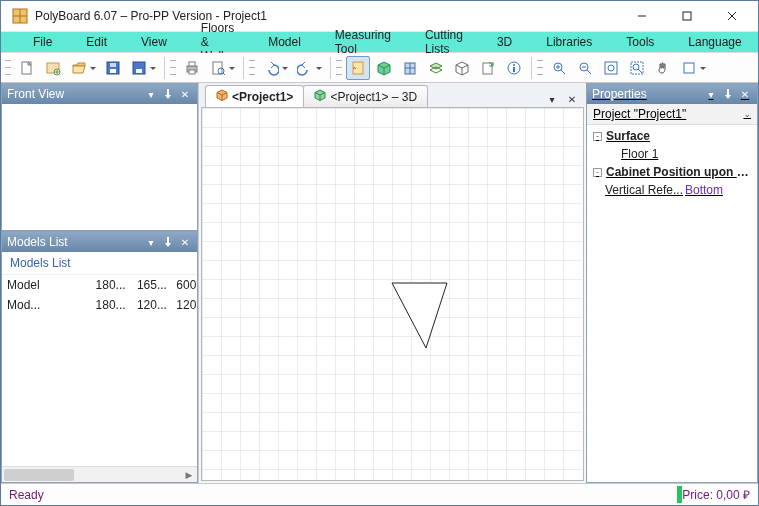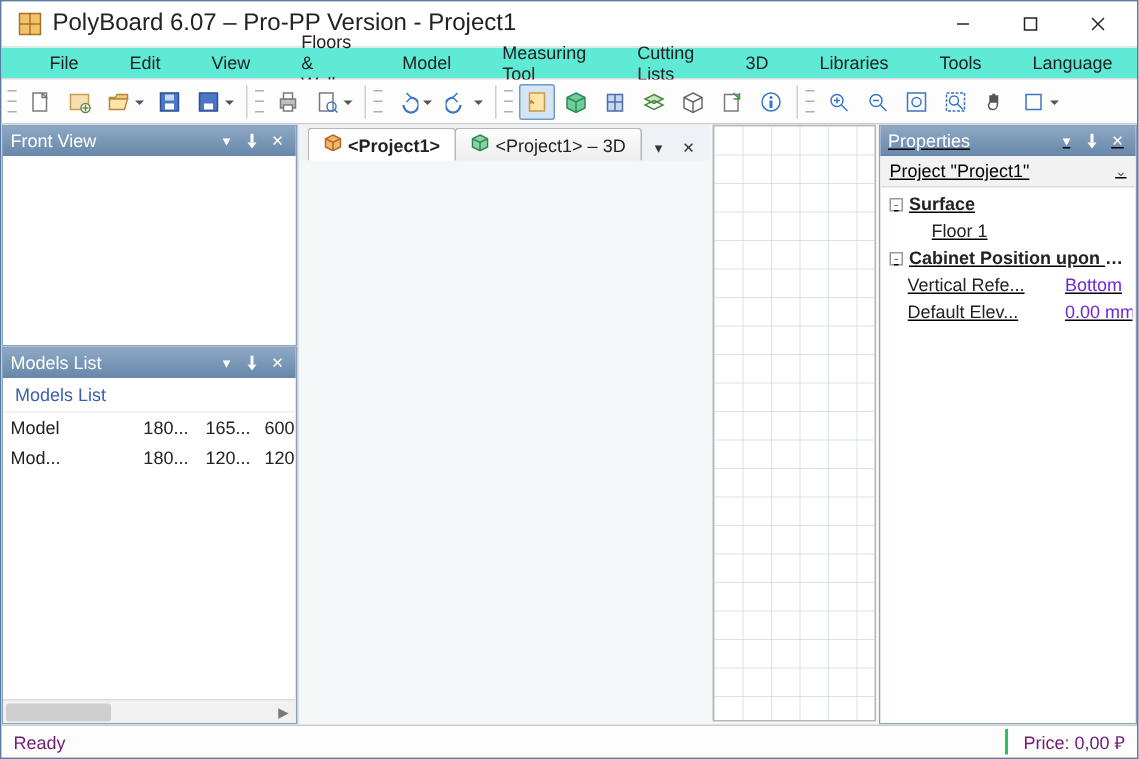--- a/index.html
+++ b/index.html
@@ -1,19 +1,19 @@
 <!DOCTYPE html>
 <html><head>
 <meta charset="utf-8">
 <style>
 * { margin: 0; padding: 0; box-sizing: border-box; font-family: "Segoe UI", Tahoma, sans-serif; font-size: 12px; }
 body { width: 759px; height: 506px; background: #fff; border: 1px solid #5a7aa0; overflow: hidden; display: flex; flex-direction: column; }
 .titlebar { height: 30px; display: flex; align-items: center; padding: 0 4px; background: #fff; }
 .titlebar .app-icon { width: 18px; height: 18px; margin: 0 6px; display:flex;align-items:center;justify-content:center; }
-.titlebar .title { flex: 1; font-size: 16px; color: #222; }
+.titlebar .title { flex: 1; font-size: 12px; color: #222; }
 .titlebar .win-btns { display: flex; }
 .titlebar .win-btn { width: 45px; height: 28px; display:flex;align-items:center;justify-content:center; color:#222; }
 .menubar { height: 22px; background: #5eead4; display: flex; align-items: center; padding: 0 4px; gap: 18px; border-top:1px solid #e7e7e7; border-bottom:1px solid #dcdcdc;}
 .menubar .handle { width:6px; height:16px; margin-right:2px; display:flex; flex-direction:column; justify-content:space-around; }
 .menubar .handle span{height:1px;background:#b0b0b0;}
 .menubar .menu-item { padding: 2px 8px; color:#222; cursor:default;}
 .toolbar { height: 30px; background: #fdfdfd; display: flex; align-items: center; padding: 2px 4px; gap: 2px; border-bottom:1px solid #c9c9c9;}
 .toolbar .sep { width:1px; height:22px; background:#cfcfcf; margin:0 3px; }
 .toolbar .tbtn { width: 24px; height: 24px; display:flex; align-items:center; justify-content:center; border:1px solid transparent; border-radius:2px; position:relative;}
 .toolbar .tbtn.active { background:#d6e5f3; border-color:#6f9acb;}
@@ -37,46 +37,46 @@
 .ml-c-name{width:40px;} .ml-c-qty{width:50px;} .ml-c-h{width:42px;} .ml-c-w{width:40px;} .ml-c-d{width:26px;}
 .ml-group { color:#3a5fb0; padding:4px 8px; border-bottom:1px solid #eee;}
 .ml-row { display:flex; padding:1px 0;}
 .ml-row span { padding:2px 5px; white-space:nowrap; overflow:hidden; color:#222;}
 .ml-body{flex:1;overflow:hidden;}
 .ml-scroll{height:16px;background:#f1f1f1;border-top:1px solid #ddd;position:relative;}
 .ml-scroll .thumb{position:absolute;left:2px;top:2px;width:70px;height:12px;background:#cfcfcf;border-radius:2px;}
 .ml-scroll .arrow{position:absolute;top:0;width:16px;height:16px;display:flex;align-items:center;justify-content:center;color:#777;font-size:9px;}
 .ml-scroll .arrow.l{left:0;} .ml-scroll .arrow.r{right:0;}
 
-.center-col { flex:1; display:flex; flex-direction:row;}
+.center-col { flex:1; display:flex; flex-direction:column;}
 .doc-tabs { height: 24px; background:#eef1f5; display:flex; align-items:flex-end; padding:0 6px; gap:0;}
 .doc-tab { height:22px; display:flex; align-items:center; gap:4px; padding:0 10px; background:linear-gradient(#fdfdfd,#ececec); border:1px solid #b7b7b7; border-bottom:none; border-radius:3px 3px 0 0; margin-right:-1px; color:#222; font-size:11px;}
 .doc-tab.active { background:#fff; font-weight:bold; z-index:2;}
 .doc-tabs .spacer{flex:1;}
 .doc-tabs .tabctl{width:16px;height:16px;display:flex;align-items:center;justify-content:center;color:#333;margin-left:4px;font-size:10px;}
 .canvas-wrap { flex:1; border:1px solid #b7b7b7; background:#fff; margin:0 2px 2px 2px; position:relative; overflow:hidden;}
 .canvas-wrap svg { position:absolute; top:0; left:0; }
 
 .right-col { width: 172px; display:flex; flex-direction:column;text-decoration:underline;}
 .props-body { flex:1; background:#fff; padding:0; overflow:hidden;}
 .prop-header-row { background:#f2f2f2; padding:3px 6px; border-bottom:1px solid #ddd; display:flex; align-items:center;}
 .prop-header-row .exp { margin-left:auto; font-size:9px; color:#555;}
 .prop-tree { padding:2px 0;}
 .prop-row { display:flex; align-items:center; height:18px; padding:0 2px; }
 .prop-row .tw { width:12px; text-align:center; color:#666; font-size:9px; border:1px solid #999; height:9px; width:9px; line-height:7px; margin:0 4px;}
 .prop-row .pl { flex:1; color:#222; white-space:nowrap; overflow:hidden; text-overflow:ellipsis;}
 .prop-row.bold .pl{font-weight:bold;}
 .prop-row .pv { width:60px; color:#6d28d9; white-space:nowrap; overflow:hidden;}
-.prop-row.indent1 { padding-left:18px;gap:25px;}
+.prop-row.indent1 { padding-left:18px;}
 .prop-row.indent2 { padding-left:34px;}
 .prop-row.kv .pl{width:80px;flex:none;}
 
 .statusbar { height:22px; background:#fdfdfd; border-top:1px solid #c9c9c9; display:flex; align-items:center; padding:0 8px; color:#701a75;}
 .statusbar .st-left{flex:1;}
-.statusbar .st-right{border-left:2px solid #22c55e;padding-left:10px;}
+.statusbar .st-right{border-left:5px solid #22c55e;}
 
 .cube {display:inline-block;}
 </style>
 </head>
 <body>
 
 <div class="titlebar">
   <span class="app-icon">
     <svg width="16" height="16">
         <rect x="1" y="1" width="14" height="14" fill="#f2c26b" stroke="#a67421"></rect>
@@ -423,24 +423,20 @@
             <span class="pl">Floor 1</span>
           </div>
           <div class="prop-row bold">
             <span class="tw">-</span>
             <span class="pl">Cabinet Position upon Pla...</span>
           </div>
           <div class="prop-row indent1 kv">
             <span class="pl">Vertical Refe...</span>
             <span class="pv">Bottom</span>
           </div>
-          <div class="prop-row indent1 kv">
-            <span class="pl">Default Elev...</span>
-            <span class="pv">0.00 mm</span>
-          </div>
         </div>
       </div>
     </div>
   </div>
 </div>
 
 <div class="statusbar">
   <span class="st-left">Ready</span>
   <span class="st-right">Price: 0,00 ₽</span>
 </div>

